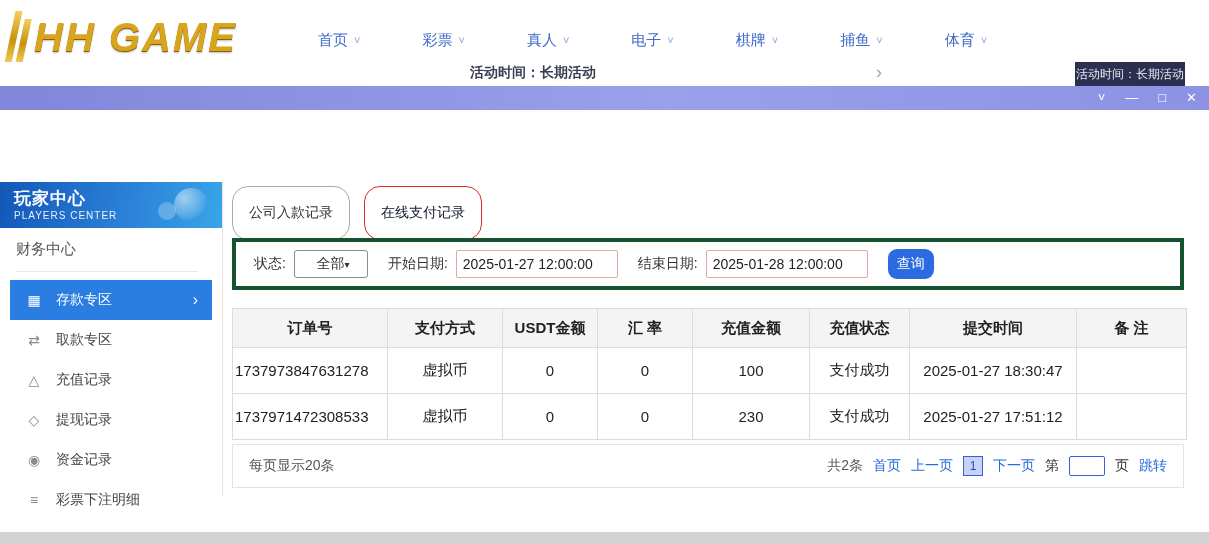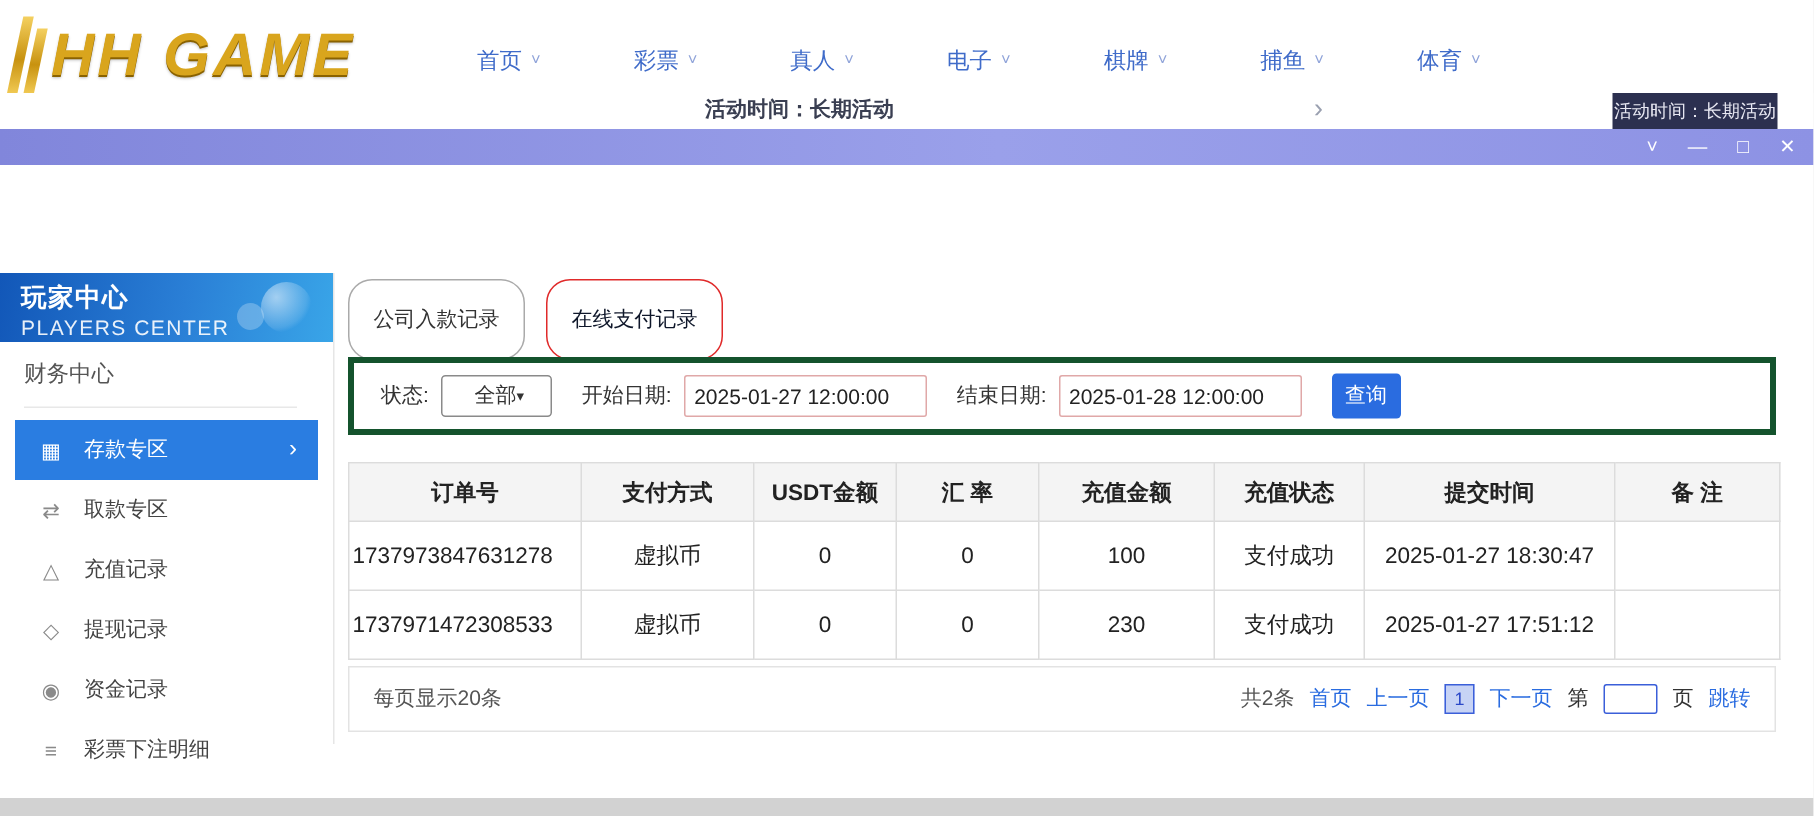--- a/index.html
+++ b/index.html
@@ -37,21 +37,21 @@
   .bottom-strip{position:absolute;left:0;top:532px;width:1209px;height:12px;background:#d2d2d2;}
   
   .sidebar{position:absolute;left:0;top:72px;width:222px;height:314px;background:#ffffff;border-right:1px solid #e6e6e6;}
   .sb-header{position:relative;width:222px;height:46px;overflow:hidden;
     background:linear-gradient(100deg,#1257b8 0%,#2a7fd6 55%,#39a5e8 100%);color:#fff;padding:5px 0 0 14px;box-sizing:border-box;}
   .sb-header::after{content:"";position:absolute;right:14px;top:6px;width:34px;height:34px;border-radius:50%;
     background:radial-gradient(circle at 30% 30%, rgba(255,255,255,.55), rgba(255,255,255,.12) 60%, transparent 70%);}
   .sb-header::before{content:"";position:absolute;right:46px;top:20px;width:18px;height:18px;border-radius:50%;
     background:rgba(255,255,255,.25);}
   .sb-title{font-size:17px;font-weight:bold;letter-spacing:1px;}
-  .sb-sub{font-size:14px;letter-spacing:1px;opacity:.9;}
+  .sb-sub{font-size:10px;letter-spacing:1px;opacity:.9;}
   .sb-section{margin:12px 0 8px 16px;font-size:15px;color:#555;padding-bottom:13px;position:relative;width:170px;}
   .sb-section::after{content:"";position:absolute;left:0;bottom:0;width:182px;height:1px;background:#e8e8e8;}
   .sb-menu{margin-top:6px;}
   .sb-item{height:40px;display:flex;align-items:center;gap:14px;padding-left:26px;font-size:14px;color:#444;cursor:pointer;position:relative;}
   .sb-item .sb-ico{width:16px;text-align:center;color:#8a8a8a;font-size:14px;}
   .sb-item.active{background:#2a7de1;color:#ffffff;margin:0 0 0 10px;width:202px;padding-left:16px;box-sizing:border-box;}
   .sb-item.active .sb-ico{color:#ffffff;}
   .sb-item .sb-chev{position:absolute;right:14px;color:#fff;font-size:16px;display:none;}
   .sb-item.active .sb-chev{display:block;}
   
@@ -62,21 +62,21 @@
   .tab.active{border-color:#e02a2a;color:#0f172a;}
   
   .filter-box{position:absolute;left:0;top:56px;width:952px;height:52px;border:4px solid #14532d;background:#fff;
     display:flex;align-items:center;padding-left:18px;box-sizing:border-box;font-size:14px;color:#333;}
   .filter-box .lbl{margin-right:8px;white-space:nowrap;}
   .select-box{width:74px;height:28px;border:1px solid #8a8a8a;border-radius:3px;display:flex;align-items:center;
     justify-content:center;padding:0 6px 0 10px;margin-right:20px;cursor:pointer;background:#fff;box-sizing:border-box;}
   .select-arrow{font-size:10px;color:#333;}
   .date-input{width:148px;height:26px;border:1px solid #e0a8a8;border-radius:2px;font-size:14px;color:#222;
     padding:0 6px;margin-right:20px;font-family:"Liberation Sans","DejaVu Sans",sans-serif;}
-  .query-btn{width:46px;height:30px;background:#2a6ce0;color:#fff;border:none;border-radius:3px;font-size:14px;cursor:pointer;}
+  .query-btn{width:46px;height:30px;background:#2a6ce0;color:#fff;border:none;border-radius:9px;font-size:14px;cursor:pointer;}
   
   .data-table{position:absolute;left:0;top:126px;width:954px;border-collapse:collapse;table-layout:fixed;background:#fff;}
   .data-table th,.data-table td{border:1px solid #dcdcdc;text-align:center;font-size:15px;color:#222;}
   .data-table th{background:#f4f4f4;height:36px;font-weight:bold;}
   .data-table td{height:43px;}
   .data-table td.col-order{text-align:left;padding-left:2px;font-size:15px;}
   
   .pager-box{position:absolute;left:0;top:262px;width:952px;height:44px;border:1px solid #e3e3e3;background:#fff;
     display:flex;align-items:center;justify-content:space-between;padding:0 16px;box-sizing:border-box;font-size:14px;color:#555;}
   .pager-right{display:flex;align-items:center;gap:10px;}

